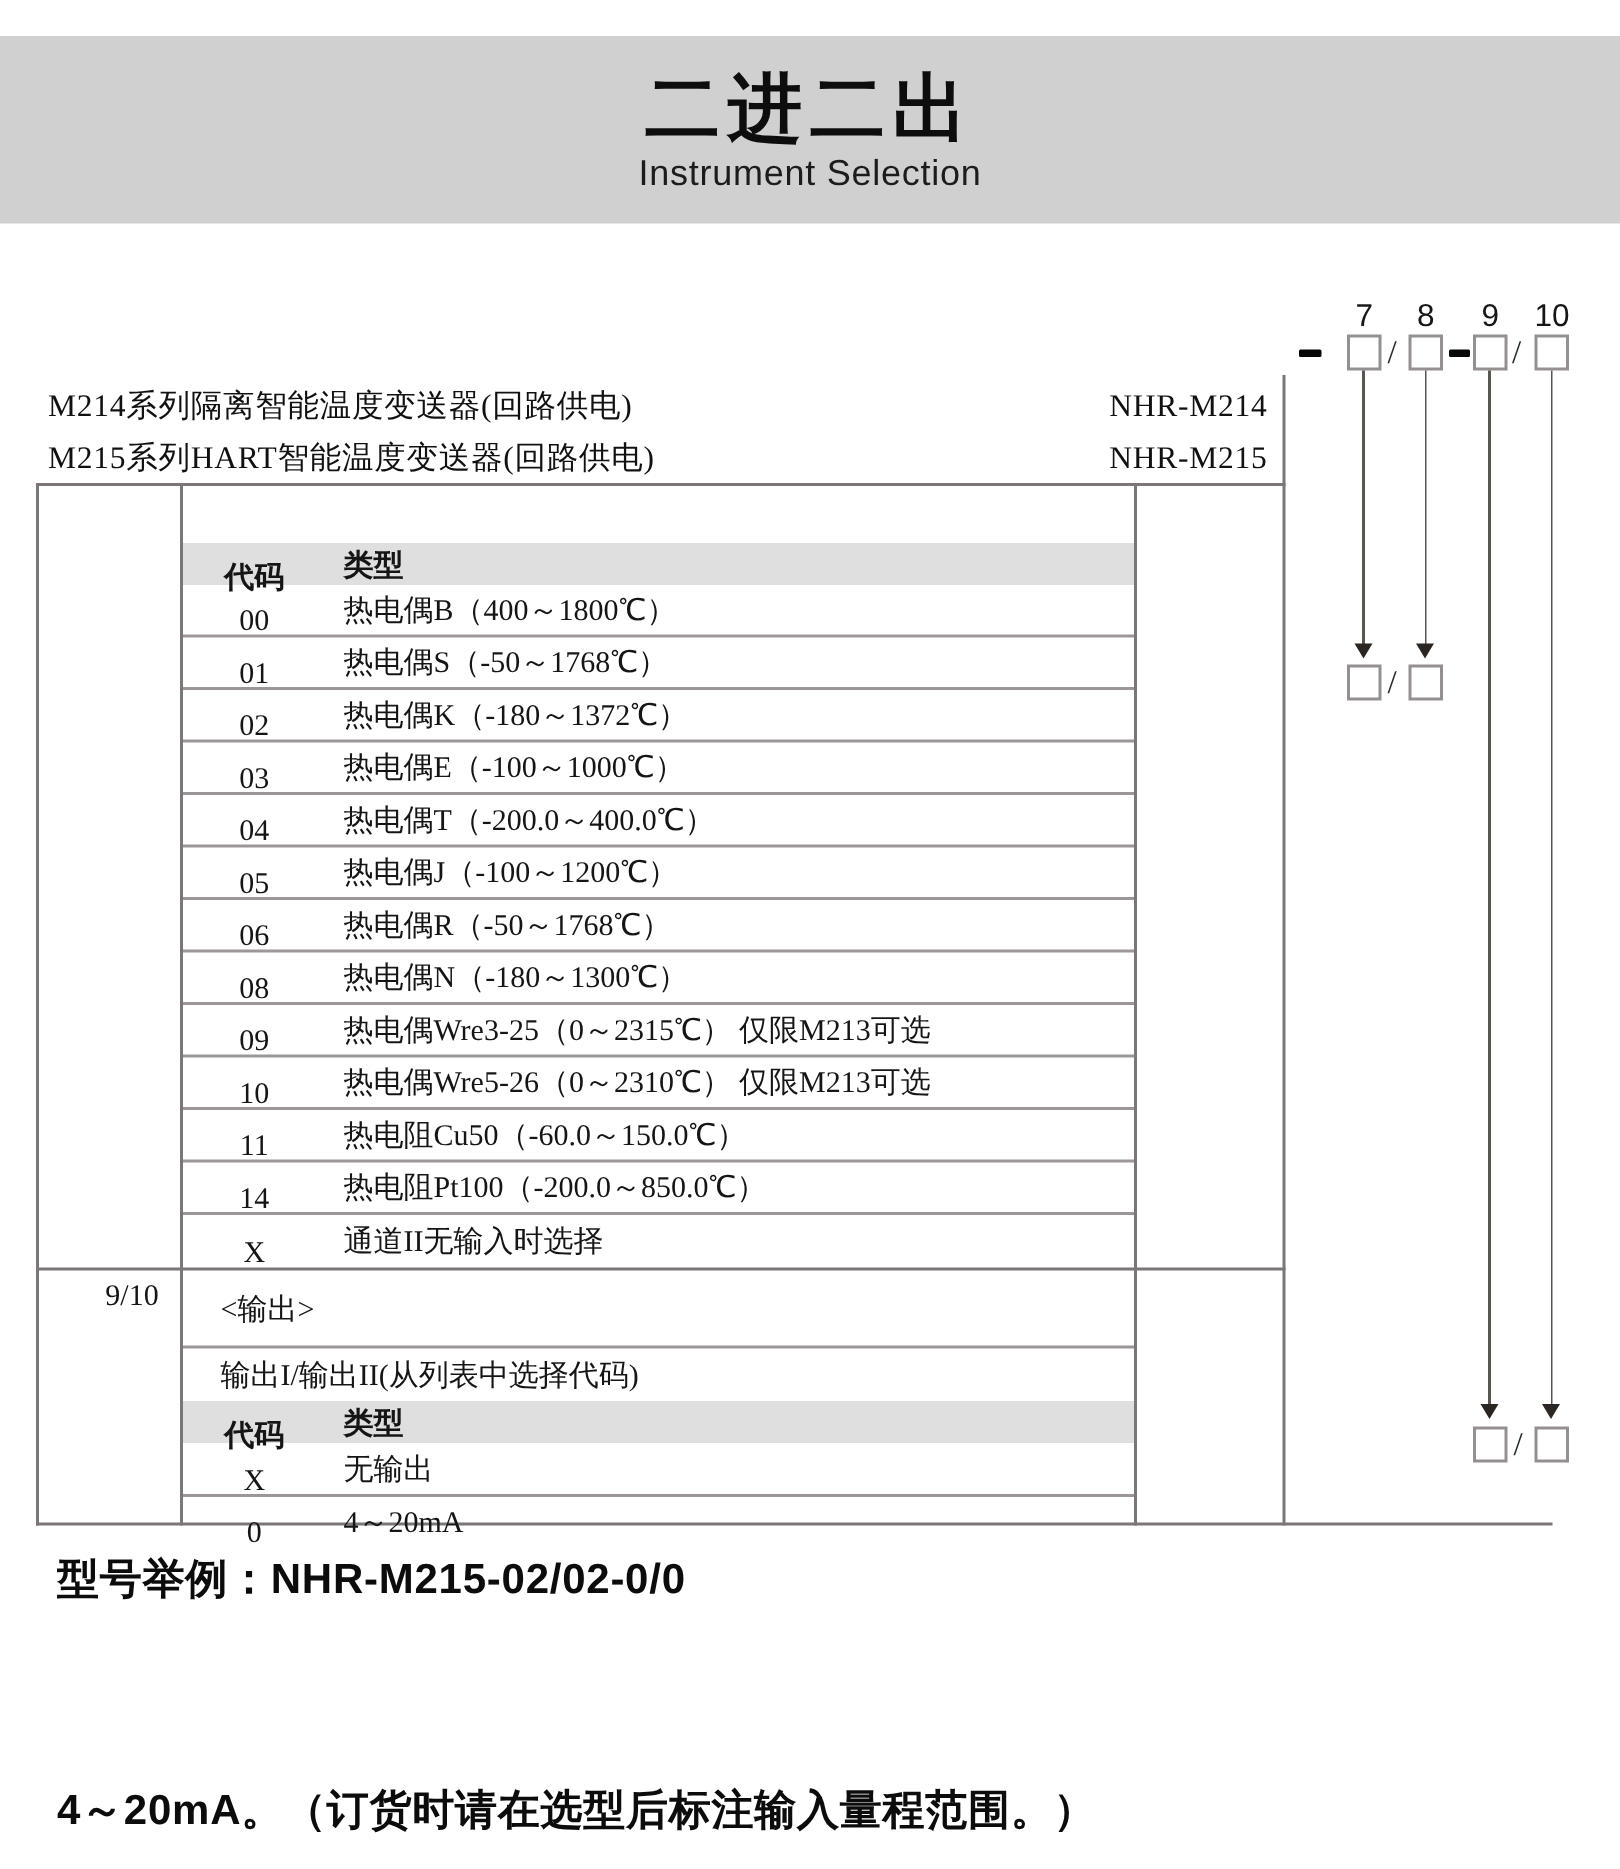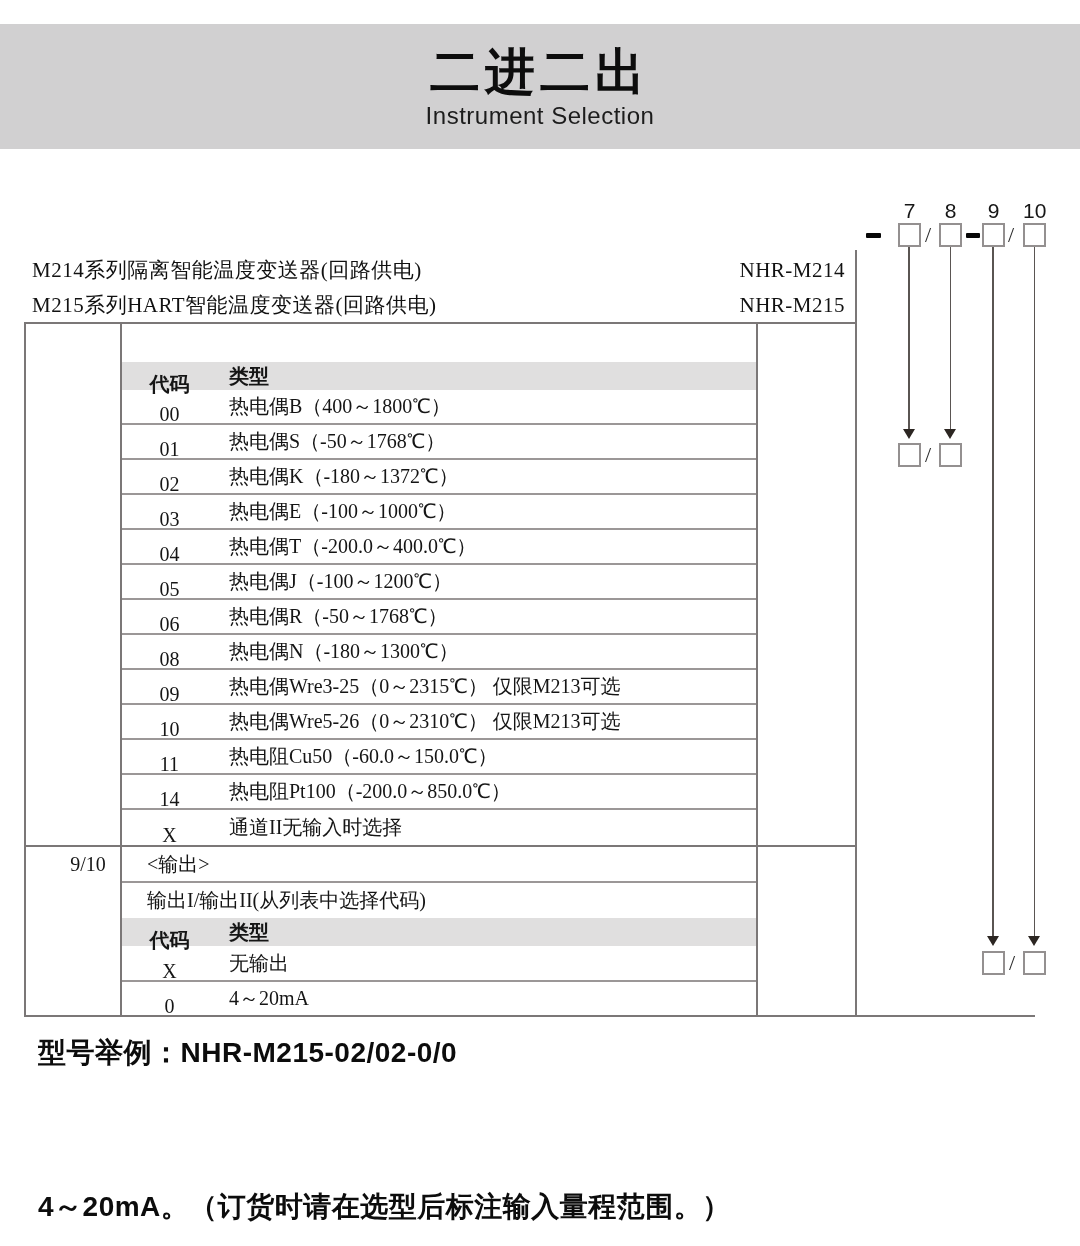--- a/index.html
+++ b/index.html
@@ -35,21 +35,21 @@
          font-weight:bold;font-size:20px;color:#151515;}
   .tcode{width:95px;text-align:center;flex:0 0 95px;margin-top:16px;}
   .ttype{padding-left:12px;flex:1;}
   .trow{height:35px;box-sizing:border-box;border-bottom:2px solid #9b9797;
         display:flex;align-items:center;font-size:20px;color:#151515;}
   .trow:last-child{border-bottom:none;}
 
   
   .osec{left:122px;top:847px;width:634px;font-size:20px;color:#151515;}
   .orow{box-sizing:border-box;display:flex;align-items:center;}
-  .orow-head{height:36px;border-bottom:2px solid #9b9797;padding-left:25px;}
+  .orow-head{height:52px;border-bottom:2px solid #9b9797;padding-left:25px;}
   .orow-sub{height:35px;padding-left:25px;}
   .orow-x{height:36px;border-bottom:2px solid #9b9797;}
   .orow-0{height:33px;}
 
   .lbl910{left:24px;top:853px;width:96px;text-align:center;font-size:20px;color:#151515;margin-left:16px;}
 
   
   .numlbl{top:199px;width:23px;text-align:center;font-family:"Liberation Sans", sans-serif;
           font-size:21px;color:#161616;}
   .cbox{width:23px;height:24px;background:#fff;border:2px solid #949090;box-sizing:border-box;}

